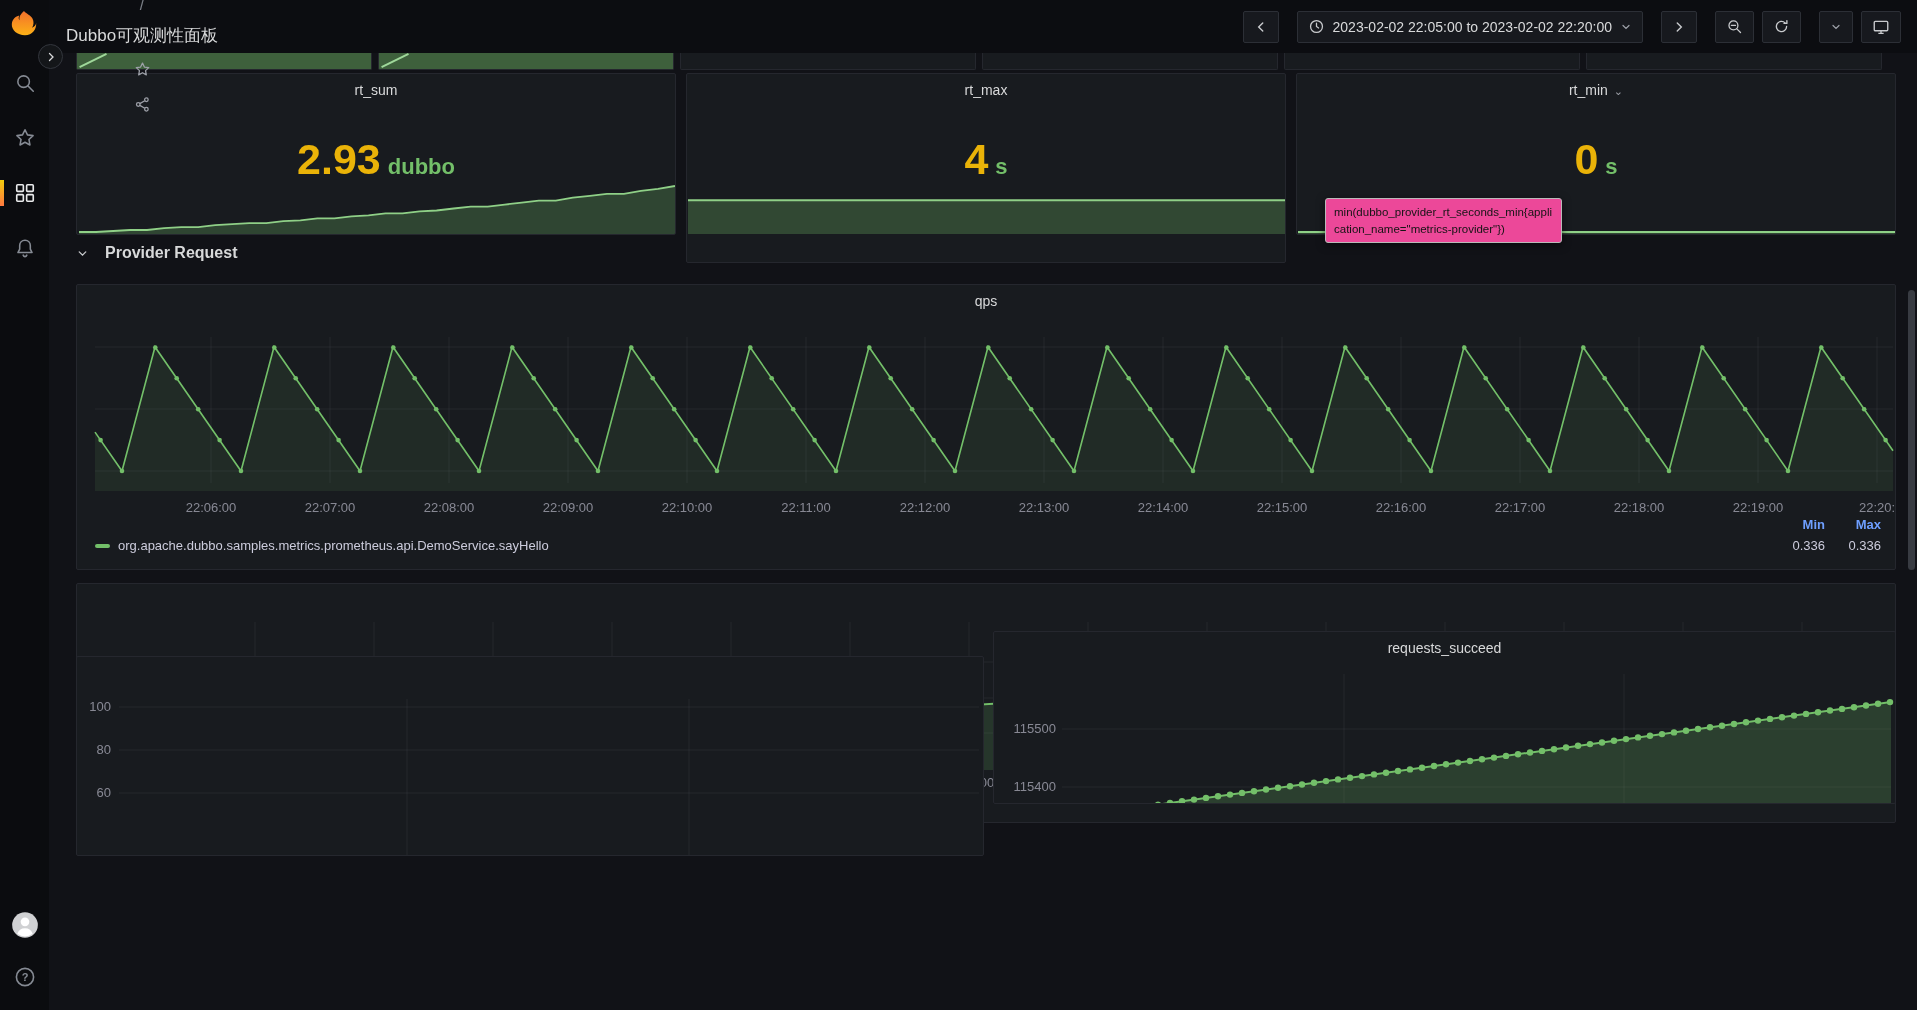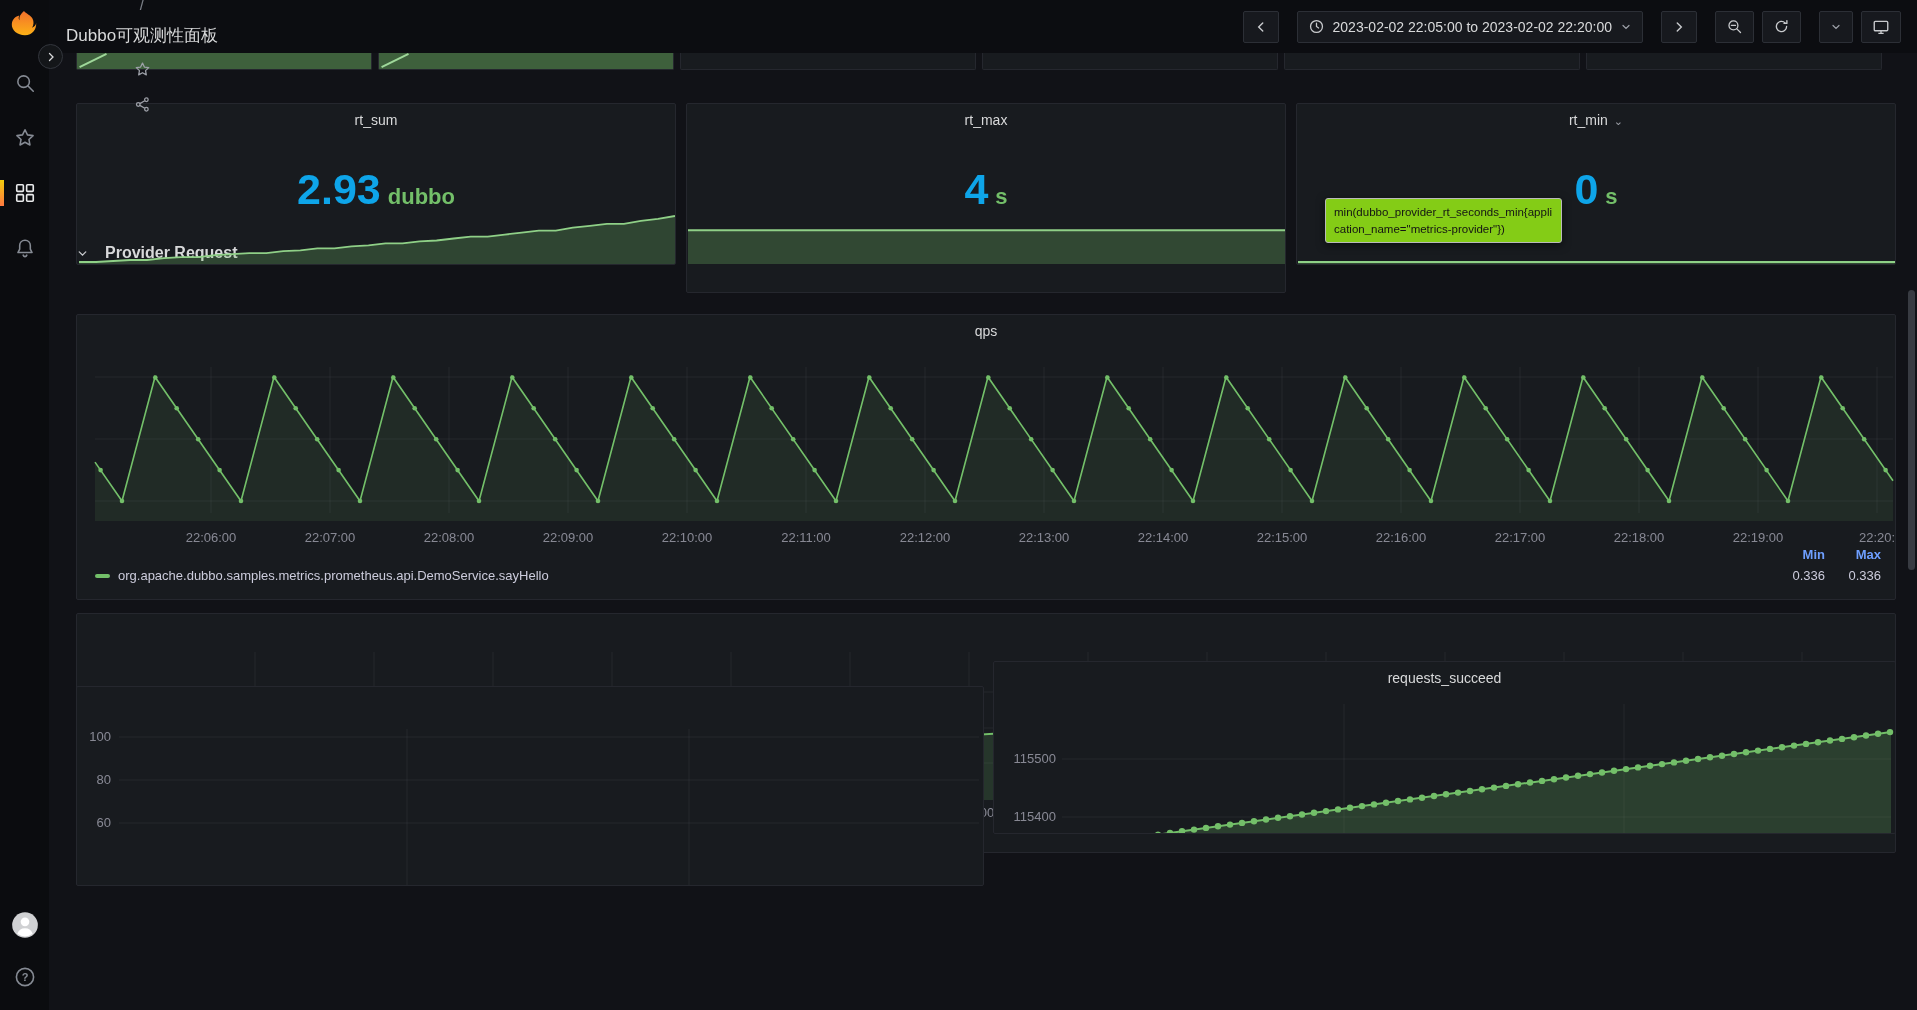--- a/index.html
+++ b/index.html
@@ -29,51 +29,51 @@
   .side-item { position:relative; width:49px; height:26px; display:flex; align-items:center; justify-content:center; cursor:pointer; }
   .side-item.active::before { content:""; position:absolute; left:0; top:0; width:4px; height:26px;
     background:linear-gradient(180deg,#f2cc0c,#ff7941); }
   .side-bottom { position:absolute; left:0; bottom:20px; width:49px; display:flex; flex-direction:column; align-items:center; gap:26px; }
   .expand-btn { position:absolute; left:38px; top:44px; width:25px; height:25px; border-radius:50%;
     background:#141619; border:1px solid #33363d; color:#d8d9da; z-index:50; display:flex;
     align-items:center; justify-content:center; cursor:pointer; }
 
   
   .dash { position:absolute; left:49px; top:53px; width:1868px; height:957px; }
-  .panel { position:absolute; background:#181b1f; border:1px solid #25272e; border-radius:2px; overflow:hidden;margin-top:30px; }
+  .panel { position:absolute; background:#181b1f; border:1px solid #25272e; border-radius:2px; overflow:hidden; }
   .p-title { position:absolute; left:0; top:8px; width:100%; text-align:center; font-size:14px;
     font-weight:500; color:#d8d9da; cursor:pointer; z-index:3; }
   .p-title .menu-chev { color:#9da0a8; font-size:11px; margin-left:6px; }
 
   .partial { position:absolute; top:0; height:17px; width:296px; background:#181b1f;
     border:1px solid #25272e; border-top:none; border-radius:0 0 2px 2px; overflow:hidden; }
   .partial.green { background:#3e603c; }
   .pp-line { position:absolute; left:3px; bottom:1px; width:30px; height:2px; background:#9fd89a;
     transform:rotate(-26deg); transform-origin:left bottom; }
 
   .stat-value { position:absolute; left:0; top:64px; width:100%; display:flex; justify-content:center;
     align-items:baseline; gap:7px; z-index:2; }
-  .stat-num { font-size:43px; font-weight:700; color:#0ea5e9; line-height:1; }
+  .stat-num { font-size:43px; font-weight:700; color:#eab308; line-height:1; }
   .stat-unit { font-size:22px; font-weight:700; color:#73bf69; }
   .spark { position:absolute; left:0; bottom:0; width:100%; height:100%; z-index:1; }
 
   .section-row { position:absolute; left:27px; display:flex; align-items:center; gap:16px; cursor:pointer; }
   .section-row .chev { color:#c7c9cc; font-size:12px; }
   .section-row .lbl { font-size:16px; font-weight:700; color:#d8d9da; }
 
   .chart-host { position:absolute; left:0; top:0; width:100%; height:100%; }
   .legend-head { position:absolute; right:14px; top:232px; display:flex; }
   .lh-col { width:56px; text-align:right; color:#6e9fff; font-size:13px; font-weight:700; cursor:pointer; }
   .legend-row { position:absolute; left:18px; right:14px; display:flex; align-items:center;
     font-size:13px; color:#ccccdc; }
   .swatch { width:15px; height:4px; border-radius:2px; background:#73bf69; margin-right:8px; flex:none; }
   .series-name { flex:1; cursor:pointer; white-space:nowrap; overflow:hidden; }
   .lv { width:56px; text-align:right; }
 
-  .tooltip { position:absolute; left:1325px; top:198px; width:237px; background:#84cc16;
+  .tooltip { position:absolute; left:1325px; top:198px; width:237px; background:#ec4899;
     border:1px solid #b9b9b9; border-radius:3px; color:#141414; font-size:11.5px; line-height:1.45;
     padding:5px 8px; word-break:break-all; z-index:60; box-shadow:0 2px 8px rgba(0,0,0,.55); }
 
   .scrollbar { position:absolute; right:2px; top:0; width:7px; height:1010px; z-index:45; }
   .scroll-thumb { position:absolute; left:0; top:290px; width:7px; height:280px; background:#383b42; border-radius:4px; cursor:pointer; }
   text { font-family:"Liberation Sans","DejaVu Sans",sans-serif; }
 </style>
 </head>
 <body>
 

